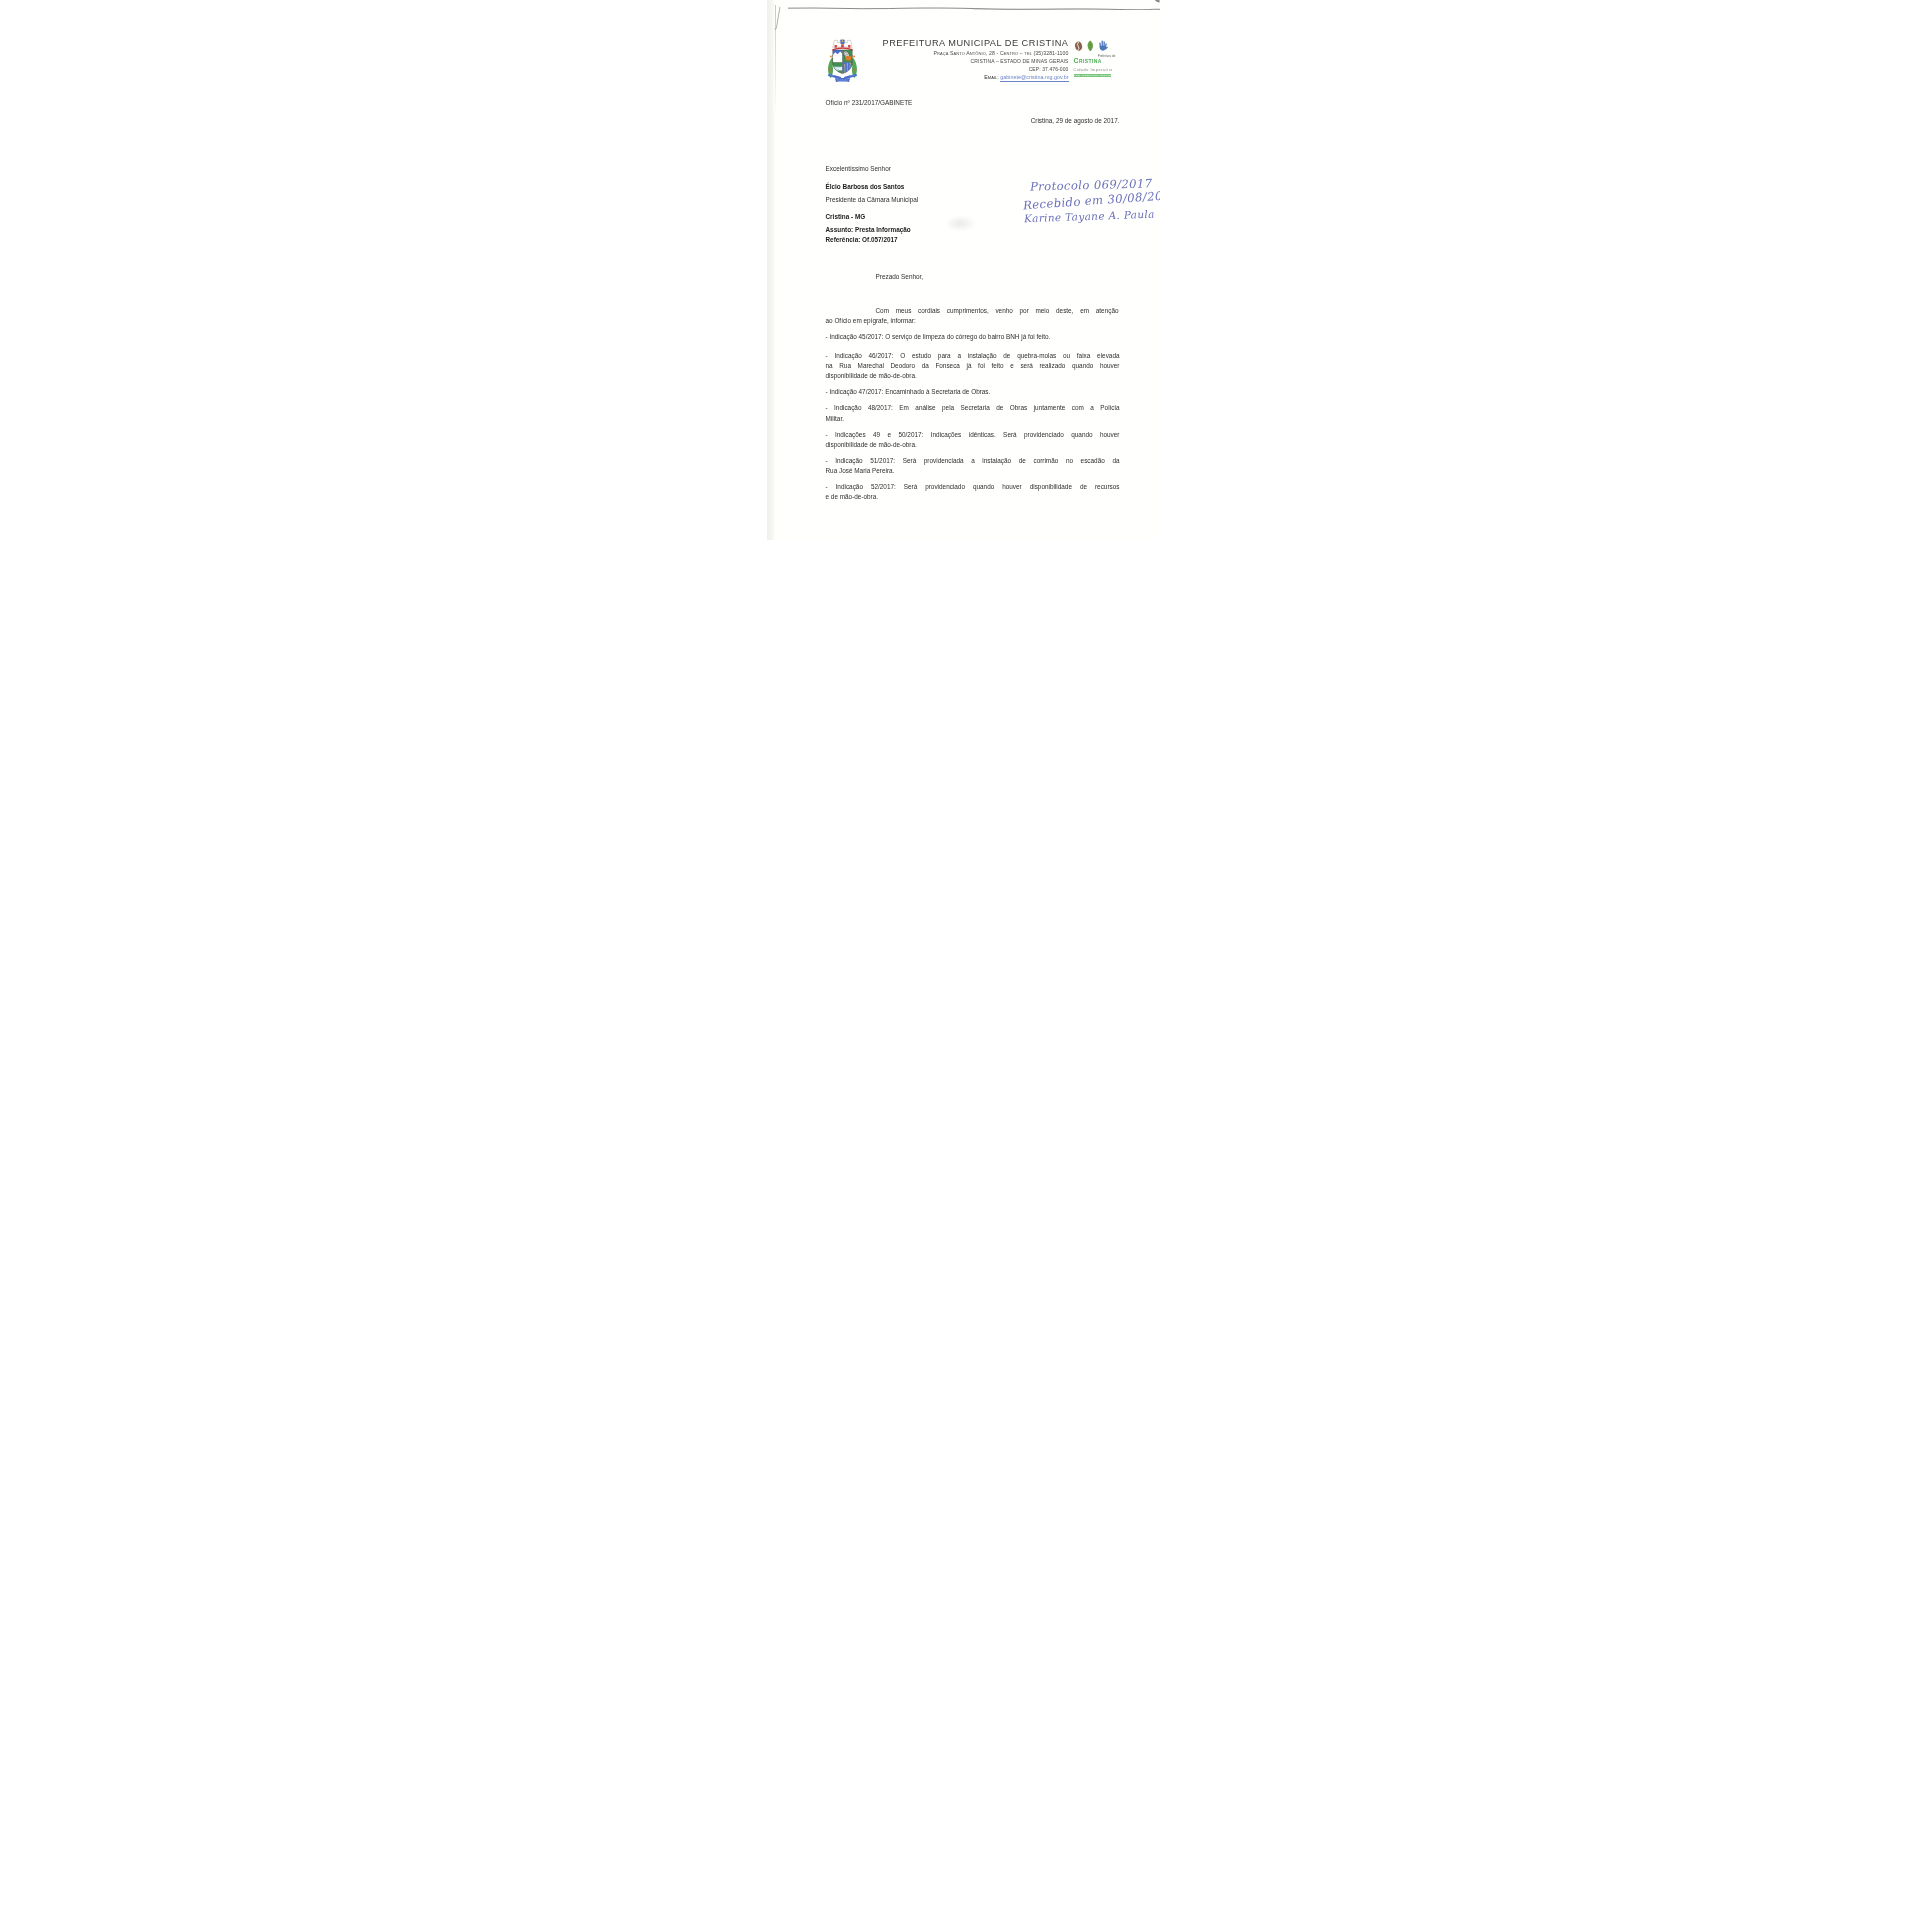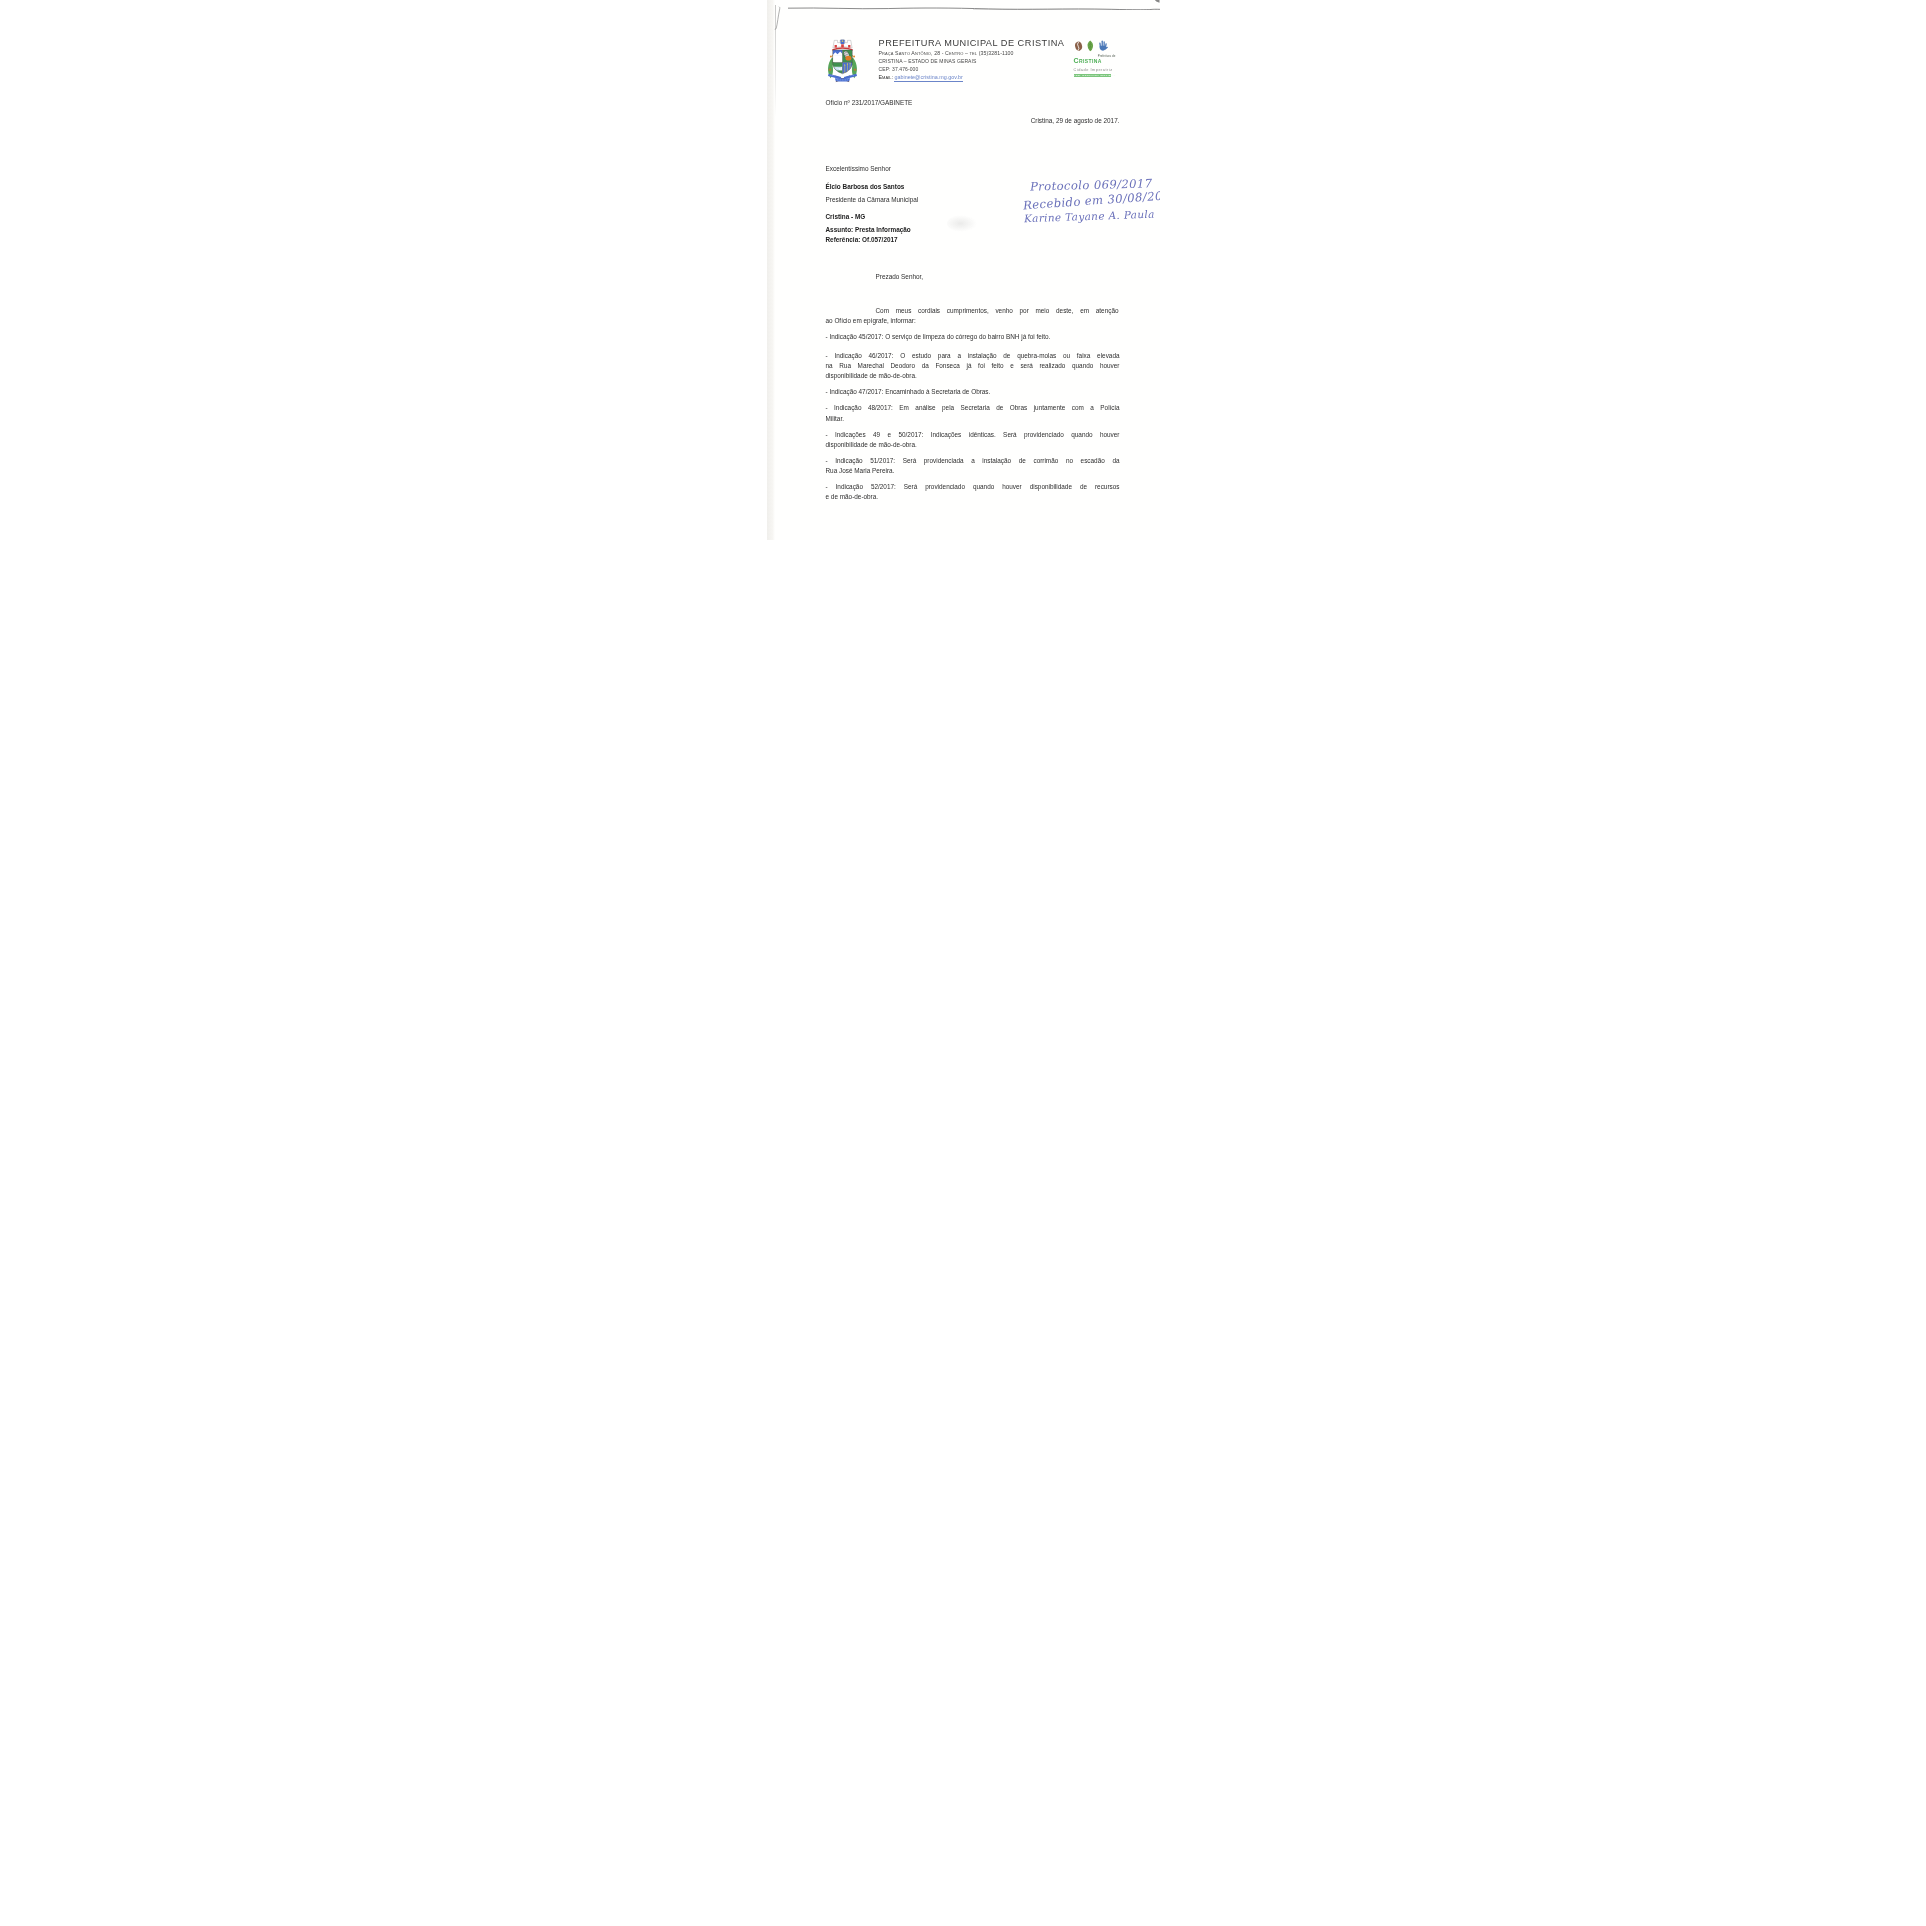--- a/index.html
+++ b/index.html
@@ -19,21 +19,21 @@
   .scan-left-line{position:absolute;left:8.5px;top:5.4px;width:0.8px;height:112px;
     background:linear-gradient(180deg,rgba(130,130,130,.45),rgba(130,130,130,0));}
   .scan-corner{position:absolute;right:0;top:0;width:4.6px;height:2.7px;background:#5e5e5e;
     clip-path:polygon(0 0,100% 0,100% 100%,30% 60%);opacity:.75;}
   .staple-mark{position:absolute;left:7px;top:6.2px;width:9.2px;height:24px;}
   .smudge{position:absolute;left:180px;top:215px;width:30px;height:17px;border-radius:50%;
     background:radial-gradient(ellipse at 45% 50%,rgba(110,110,110,.14),rgba(110,110,110,0) 70%);
     filter:blur(0.4px);}
   
   .crest{position:absolute;left:59px;top:35px;width:33px;height:49px;}
-  .head-text{position:absolute;left:112px;top:38px;width:206px;text-align:left;}
+  .head-text{position:absolute;left:96px;top:38px;width:206px;text-align:right;}
   .lh-title{font-size:9.2px;letter-spacing:0.5px;color:#3a3a3a;font-weight:400;white-space:nowrap;}
   .lh-sub{font-size:5.2px;color:#474747;margin-top:2.3px;letter-spacing:0.1px;}
   .sc{font-variant:small-caps;}
   .lh-sub2{font-size:5px;color:#474747;margin-top:1.9px;letter-spacing:0.1px;}
   .lh-email{font-size:5.4px;margin-top:2.3px;}
   .email-label{font-variant:small-caps;color:#2d2d2d;}
   .email-link{color:#6b85c9;border-bottom:0.6px solid #6b85c9;padding-bottom:0.4px;}
   .logo{position:absolute;left:307px;top:37px;width:42px;}
   .logo-icons{display:flex;justify-content:flex-start;gap:3.5px;height:16px;align-items:flex-end;}
   .logo-pref{font-size:2.9px;color:#4f5a4f;text-align:right;margin-top:1.2px;letter-spacing:0.1px;}

